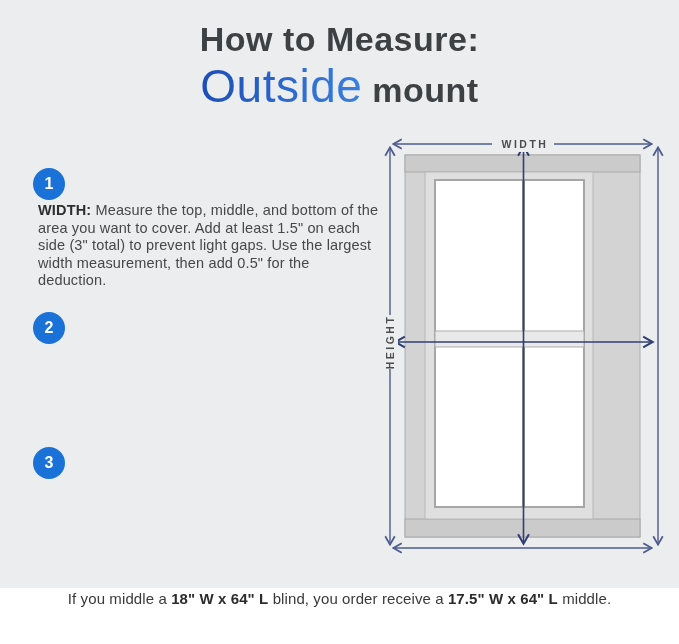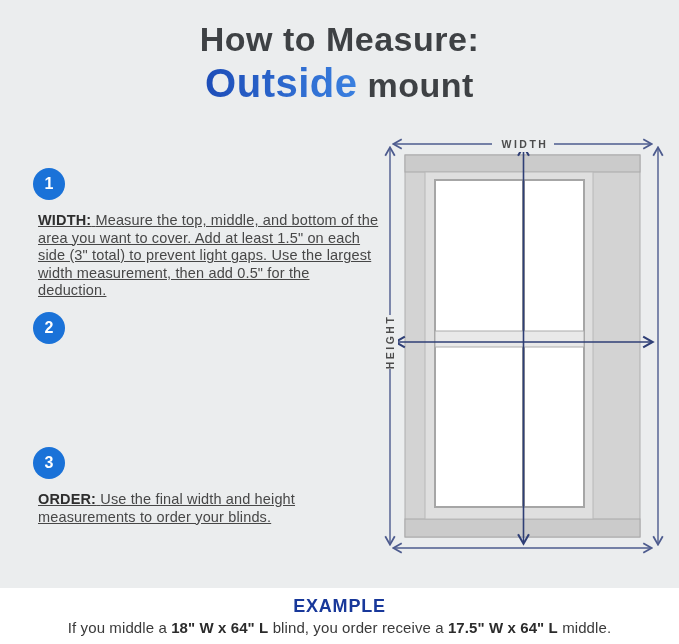--- a/index.html
+++ b/index.html
@@ -20,21 +20,21 @@
   .title-block {
     position: absolute; left: 0; top: 22px; width: 679px;
     text-align: center; line-height: 1.05;
   }
   .title-line1 {
     font-size: 34px; font-weight: 700; color: #3e4144;
     letter-spacing: 0.5px;
   }
   .title-line2 { margin-top: 4px; }
   .title-highlight {
-    font-size: 40px; font-weight: 700;
+    font-size: 46px; font-weight: 400;
     color: #2563c9;
     background: linear-gradient(90deg, #1d4db8 0%, #3a80e0 100%);
     -webkit-background-clip: text; background-clip: text;
     -webkit-text-fill-color: transparent;
     letter-spacing: 0.5px;
   }
   .title-suffix {
     font-size: 34px; font-weight: 600; color: #3e4144;
     margin-left: 10px; letter-spacing: 0.5px;
   }
@@ -45,24 +45,23 @@
   .step-2 { top: 312px; }
   .step-3 { top: 447px; }
   .step-circle {
     width: 32px; height: 32px; border-radius: 50%;
     background: #1a72d8;
     color: #ffffff; font-size: 16px; font-weight: 700;
     display: flex; align-items: center; justify-content: center;
     margin-left: 3px;
   }
   .step-text {
-    margin-top: 12px; padding-left: 8px;
+    margin-top: 2px; padding-left: 8px;
     font-size: 14.5px; line-height: 17.5px; color: #474747;
     letter-spacing: 0.15px;
-    text-decoration: underline;
   }
   .step-label { font-weight: 700; color: #2e2e2e; }
 
   
   .diagram {
     position: absolute; left: 378px; top: 132px;
     width: 292px; height: 424px;
   }
 
   
@@ -101,23 +100,20 @@
       <span class="step-label">WIDTH:</span> <span>Measure the top, middle, and bottom of the area you want to cover. Add at least 1.5" on each side (3" total) to prevent light gaps. Use the largest width measurement, then add 0.5" for the deduction.</span>
     </div>
   </div>
 
   <div class="step step-2">
     <div class="step-circle">2</div>
   </div>
 
   <div class="step step-3">
     <div class="step-circle">3</div>
-    <div class="step-text">
-      <span class="step-label">ORDER:</span> <span>Use the final width and height measurements to order your blinds.</span>
-    </div>
   </div>
 
   <svg class="diagram" viewBox="0 0 292 424">
     <defs>
       <marker id="chevNavy" viewBox="0 0 10 10" refX="8" refY="5" markerWidth="8.5" markerHeight="8.5" orient="auto-start-reverse">
         <path d="M1.5,1 L8.5,5 L1.5,9" fill="none" stroke="#2f3f76" stroke-width="1.5"></path>
       </marker>
       <marker id="chevLine" viewBox="0 0 10 10" refX="8" refY="5" markerWidth="8.5" markerHeight="8.5" orient="auto-start-reverse">
         <path d="M1.5,1 L8.5,5 L1.5,9" fill="none" stroke="#4d5b8e" stroke-width="1.5"></path>
       </marker>
@@ -146,19 +142,18 @@
     </g>
 
     <rect x="114" y="4" width="62" height="16" fill="#ebedee"></rect>
     <text x="147" y="16" text-anchor="middle" font-size="10.5" font-weight="600" letter-spacing="2.5" fill="#4c4c4c" font-family="Liberation Sans, sans-serif">WIDTH</text>
 
     <rect x="3" y="183" width="17" height="54" fill="#ebedee"></rect>
     <text x="12" y="214" text-anchor="middle" font-size="10.5" font-weight="600" letter-spacing="2.5" fill="#4c4c4c" font-family="Liberation Sans, sans-serif" transform="rotate(-90 12 210)">HEIGHT</text>
   </svg>
 
   <div class="example-bar">
-    <div class="example-heading">EXAMPLE</div>
     <div class="example-line">
       <span>If you middle a </span><span class="example-bold">18" W x 64" L</span><span> blind, you order receive a </span><span class="example-bold">17.5" W x 64" L</span><span> middle.</span>
     </div>
   </div>
 
 </div>
 
 </body></html>

